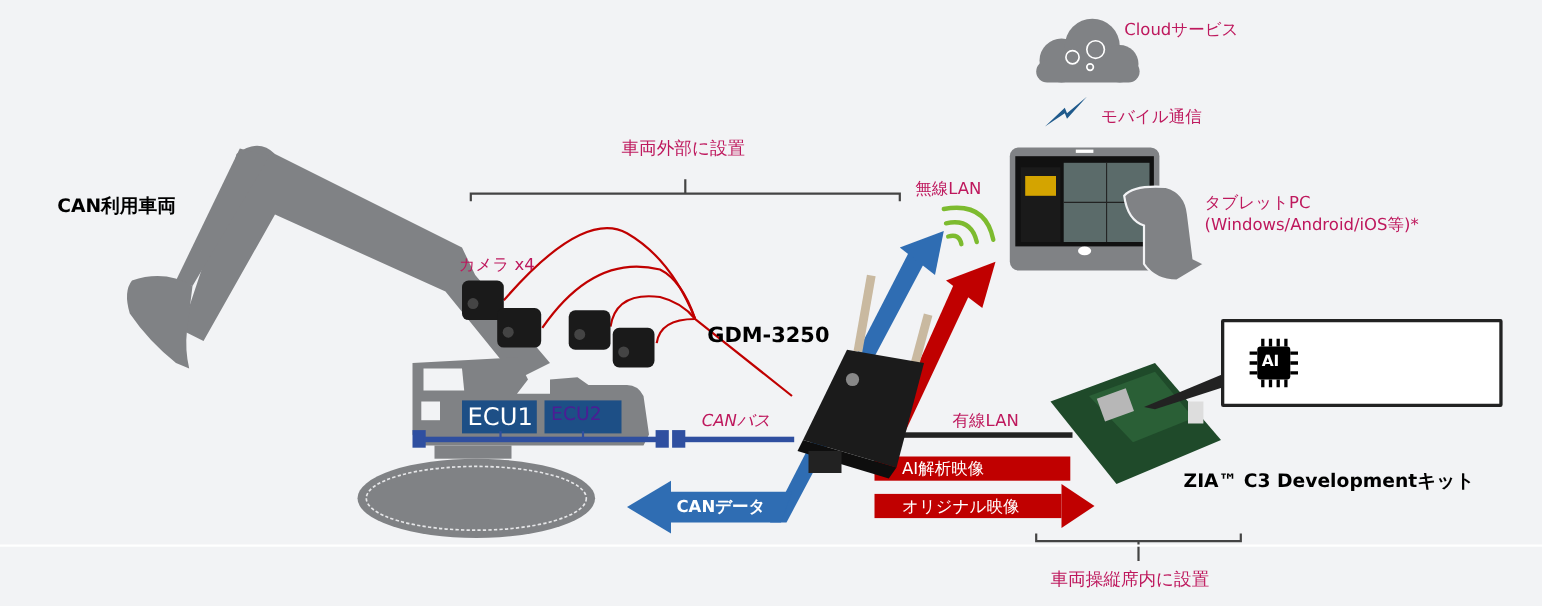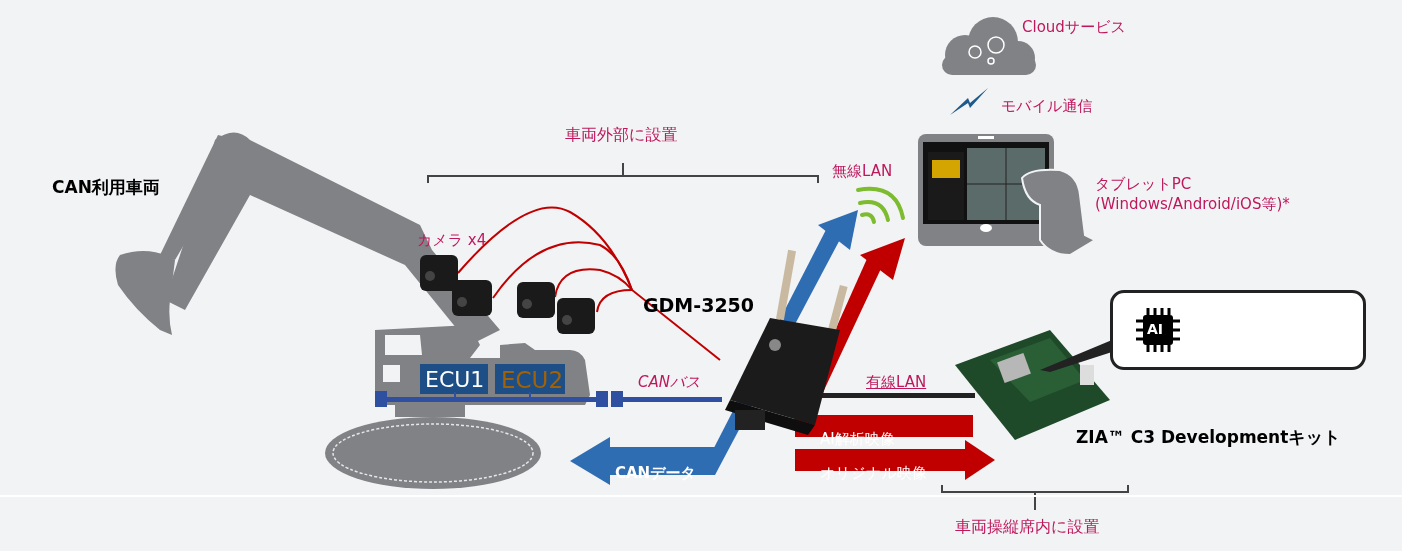--- a/index.html
+++ b/index.html
@@ -2,23 +2,23 @@
 <html><head>
 <meta charset="utf-8">
 <style>
   html, body { margin:0; padding:0; }
   body { width:1402px; height:551px; background:#f2f3f5; overflow:hidden; position:relative;
          font-family:"DejaVu Sans","Liberation Sans",sans-serif; color:#111; }
   .lbl { position:absolute; white-space:nowrap; font-size:15px; color:#be185d; }
   .bold { font-weight:bold; color:#000;text-align:center; }
   svg.stage { position:absolute; left:0; top:0; }
   .divider { position:absolute; left:0; top:495px; width:1402px; height:2px; background:#ffffff; }
-  .arrow-label { position:absolute; color:#fff; font-size:15px; white-space:nowrap; text-align:center;margin-top:13px; }
+  .arrow-label { position:absolute; color:#fff; font-size:15px; white-space:nowrap; text-align:center; }
   .bubble { position:absolute; left:1110px; top:290px; width:256px; height:80px; background:#fff;
-            border:3px solid #222; border-radius:14px; box-sizing:border-box; }
+            border:3px solid #222; border-radius:2px; box-sizing:border-box; }
   .bubble-text { position:absolute; left:88px; top:20px; font-size:15px; line-height:20px; color:#222; white-space:nowrap; }
 </style>
 </head>
 <body>
 
 <svg class="stage" width="1402" height="551" viewBox="0 0 1402 551">
 
   <g fill="#808285">
 
     <path d="M215,140 Q235,125 250,140 L420,225 L432,250 L500,330 L470,345 L405,265 L250,195 L185,310 L165,300 L205,180 Z"></path>
@@ -153,26 +153,26 @@
 </svg>
 
 <div class="divider"></div>
 
 <div class="lbl bold" style="left:52px; top:176px; font-size:17px;">CAN利用車両</div>
 <div class="lbl" style="left:565px; top:125px; font-size:16px;">車両外部に設置</div>
 <div class="lbl" style="left:417px; top:231px;">カメラ x4</div>
 <div class="lbl bold" style="left:643px; top:294px; font-size:19px;">GDM-3250</div>
 
 <div class="lbl" style="left:425px; top:367px; color:#fff; font-size:22px;">ECU1</div>
-<div class="lbl" style="left:501px; top:367px; color:#a16207; font-size:23px;">ECU2</div>
+<div class="lbl" style="left:501px; top:367px; color:#4c1d95; font-size:17px;">ECU2</div>
 
 <div class="lbl" style="left:638px; top:373px;font-style:italic;">CANバス</div>
 <div class="arrow-label" style="left:615px; top:451px;font-weight:bold;">CANデータ</div>
 <div class="lbl" style="left:832px; top:162px;">無線LAN</div>
-<div class="lbl" style="left:866px; top:373px;text-decoration:underline;">有線LAN</div>
+<div class="lbl" style="left:866px; top:373px;">有線LAN</div>
 <div class="arrow-label" style="left:820px; top:417px;">AI解析映像</div>
 <div class="arrow-label" style="left:820px; top:451px;">オリジナル映像</div>
 <div class="lbl" style="left:1001px; top:97px;">モバイル通信</div>
 <div class="lbl" style="left:1022px; top:18px;">Cloudサービス</div>
 
 <div class="lbl" style="left:1095px; top:175px;">タブレットPC</div>
 <div class="lbl" style="left:1095px; top:195px;">(Windows/Android/iOS等)*</div>
 
 <div class="bubble">
   <div style="position:absolute; left:20px; top:12px; width:50px; height:50px;">

